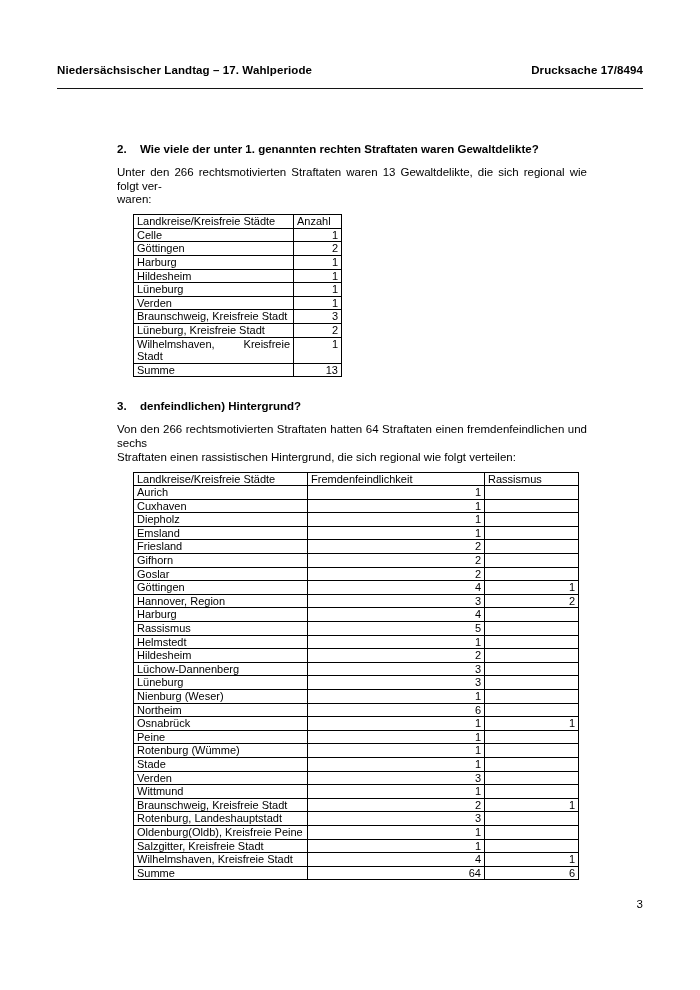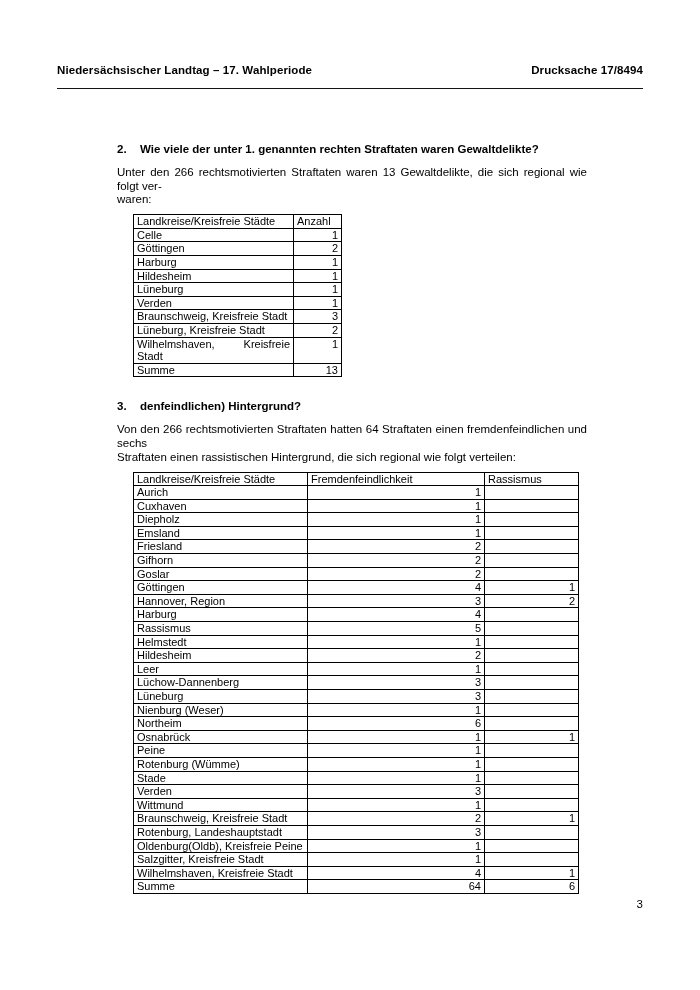--- a/index.html
+++ b/index.html
@@ -212,25 +212,20 @@
             <td>Helmstedt</td>
             <td>1</td>
             <td></td>
           </tr>
           <tr>
             <td>Hildesheim</td>
             <td>2</td>
             <td></td>
           </tr>
           <tr>
-            <td>Leer</td>
-            <td>1</td>
-            <td></td>
-          </tr>
-          <tr>
             <td>Lüchow-Dannenberg</td>
             <td>3</td>
             <td></td>
           </tr>
           <tr>
             <td>Lüneburg</td>
             <td>3</td>
             <td></td>
           </tr>
           <tr>

